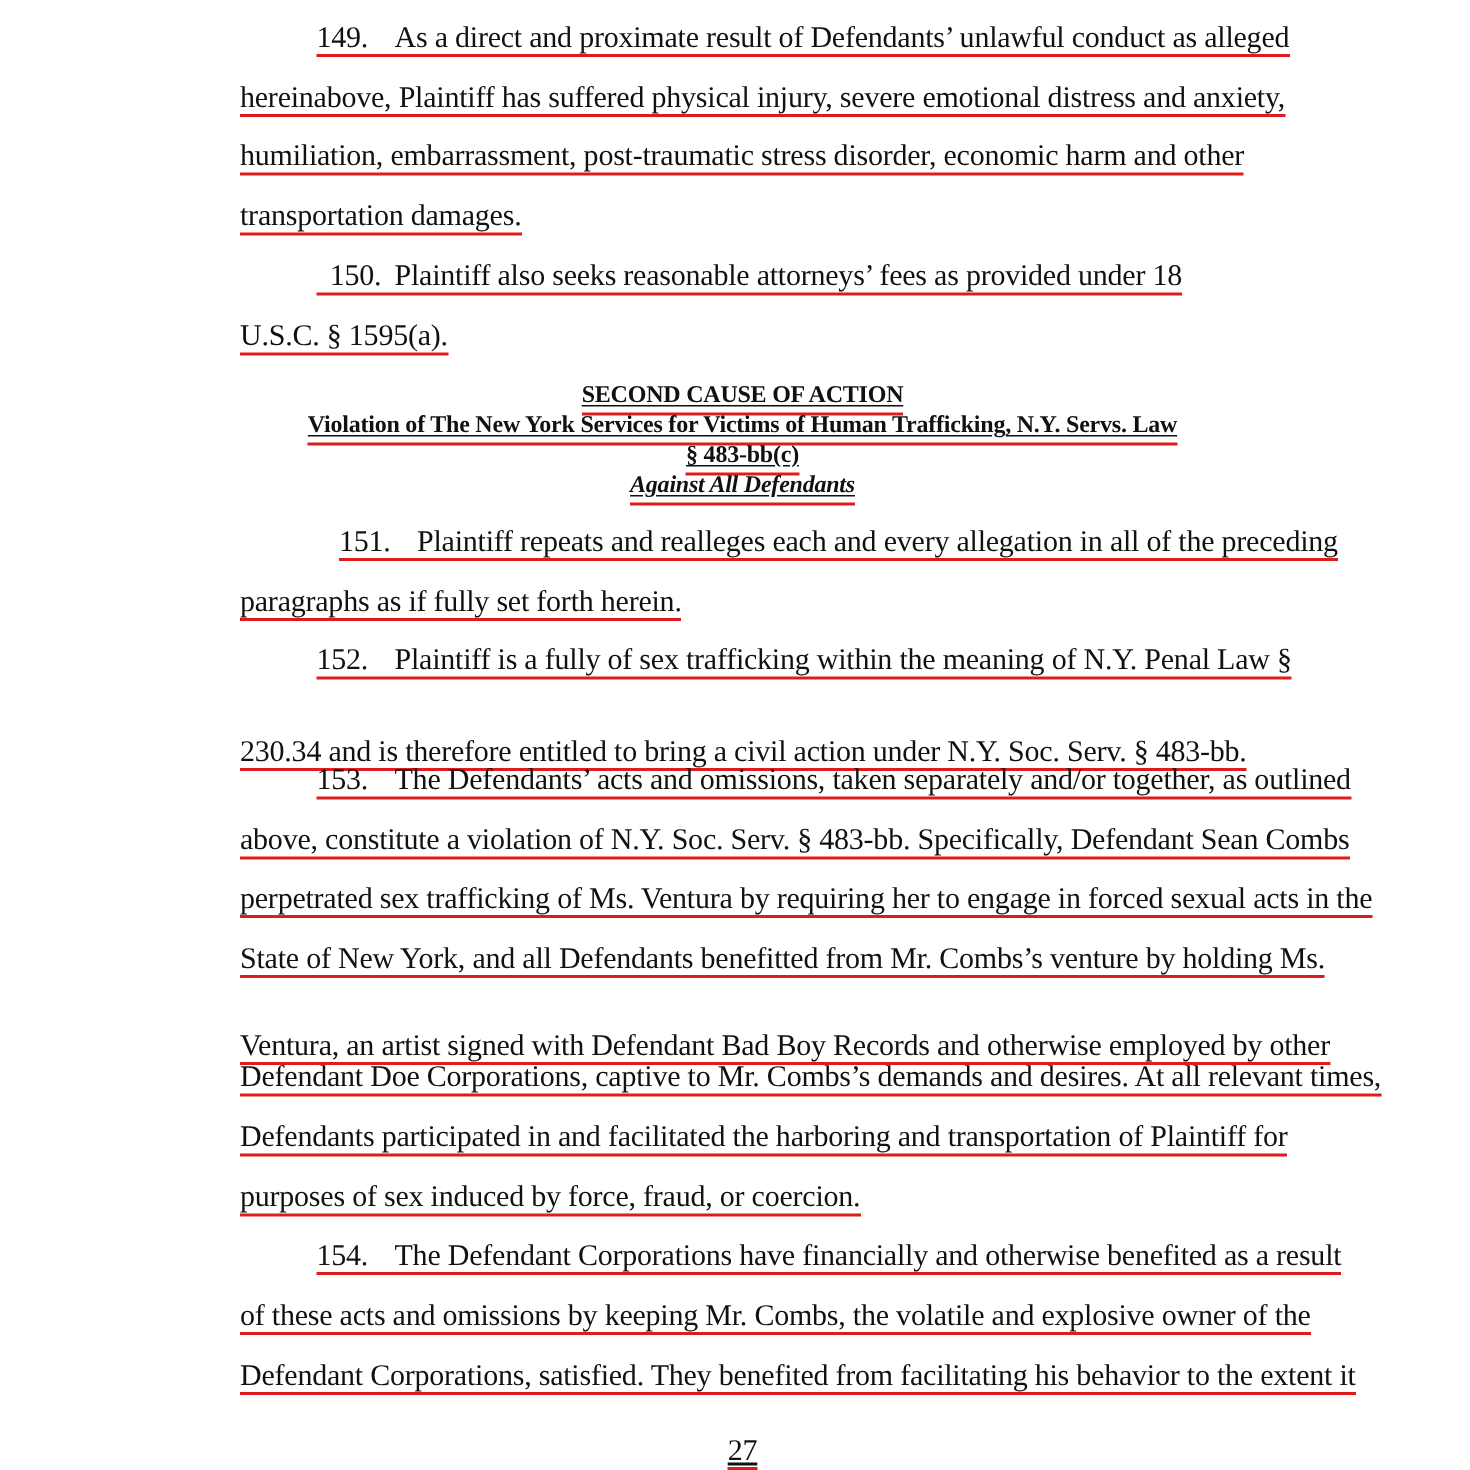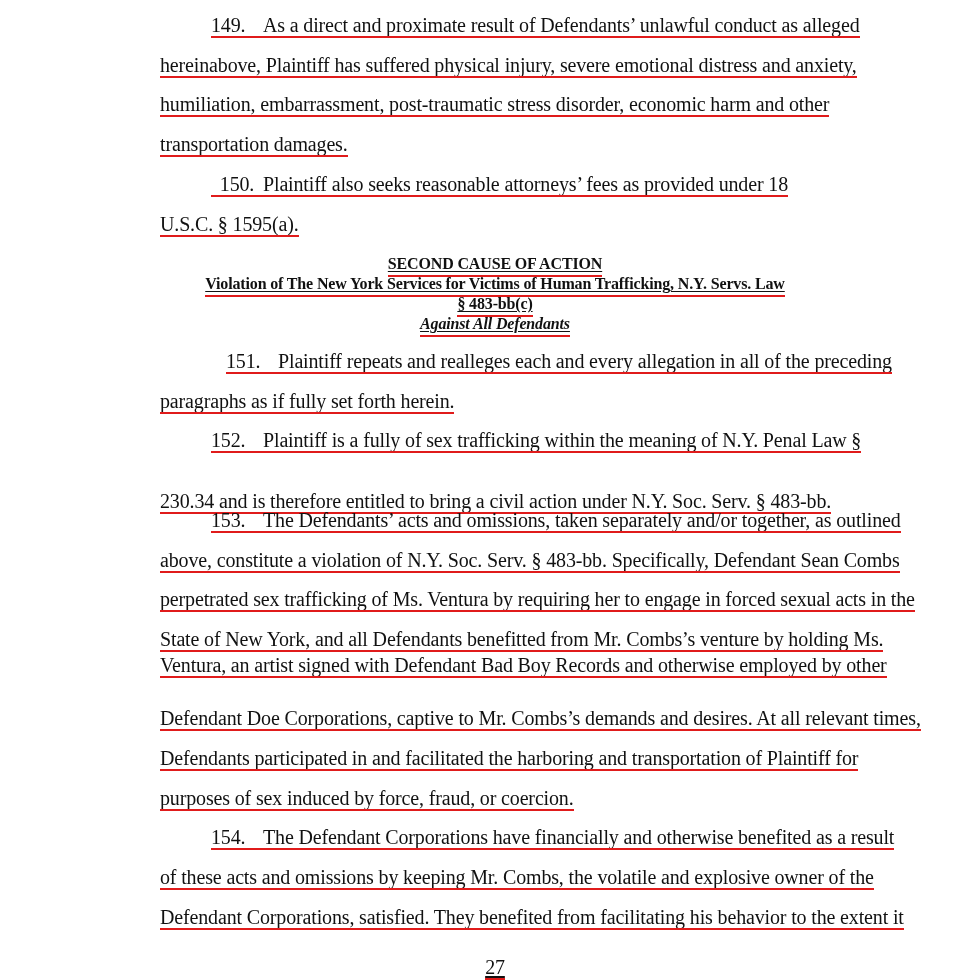--- a/index.html
+++ b/index.html
@@ -45,21 +45,21 @@
 
   <div id="bottom">
       <div class="ln" style="top: 352px; left: 226px;"><span class="t"><span class="num">151.</span><span>Plaintiff repeats and realleges each and every allegation in all of the preceding</span></span></div>
       <div class="ln" style="top: 391.7px; left: 160px; text-align: center;"><span class="t"><span>paragraphs as if fully set forth herein.</span></span></div>
       <div class="ln" style="top: 431.4px; left: 211px;"><span class="t"><span class="num">152.</span><span>Plaintiff is a fully of sex trafficking within the meaning of N.Y. Penal Law §</span></span></div>
       <div class="ln" style="top: 492px; left: 160px;"><span class="t"><span>230.34 and is therefore entitled to bring a civil action under N.Y. Soc. Serv. § 483-bb.</span></span></div>
       <div class="ln" style="top: 510.8px; left: 211px;"><span class="t"><span class="num">153.</span><span>The Defendants’ acts and omissions, taken separately and/or together, as outlined</span></span></div>
       <div class="ln" style="top: 550.5px; left: 160px;"><span class="t"><span>above, constitute a violation of N.Y. Soc. Serv. § 483-bb.  Specifically, Defendant Sean Combs</span></span></div>
       <div class="ln" style="top: 590.2px; left: 160px;"><span class="t"><span>perpetrated sex trafficking of Ms. Ventura by requiring her to engage in forced sexual acts in the</span></span></div>
       <div class="ln" style="top: 629.9px; left: 160px;"><span class="t"><span>State of New York, and all Defendants benefitted from Mr. Combs’s venture by holding Ms.</span></span></div>
-      <div class="ln" style="top: 656px; left: 160px;"><span class="t"><span>Ventura, an artist signed with Defendant Bad Boy Records and otherwise employed by other</span></span></div>
+      <div class="ln" style="top: 688px; left: 160px;"><span class="t"><span>Ventura, an artist signed with Defendant Bad Boy Records and otherwise employed by other</span></span></div>
       <div class="ln" style="top: 709.3px; left: 160px;"><span class="t"><span>Defendant Doe Corporations, captive to Mr. Combs’s demands and desires.  At all relevant times,</span></span></div>
       <div class="ln" style="top: 749px; left: 160px;"><span class="t"><span>Defendants participated in and facilitated the harboring and transportation of Plaintiff for</span></span></div>
       <div class="ln" style="top: 788.7px; left: 160px;"><span class="t"><span>purposes of sex induced by force, fraud, or coercion.</span></span></div>
       <div class="ln" style="top: 828.4px; left: 211px;"><span class="t"><span class="num">154.</span><span>The Defendant Corporations have financially and otherwise benefited as a result</span></span></div>
       <div class="ln" style="top: 868.1px; left: 160px;"><span class="t"><span>of these acts and omissions by keeping Mr. Combs, the volatile and explosive owner of the</span></span></div>
       <div class="ln" style="top: 907.8px; left: 160px;"><span class="t"><span>Defendant Corporations, satisfied.  They benefited from facilitating his behavior to the extent it</span></span></div>
     </div>
 
   <div class="ln pg" style="top:958px">
     <span class="t">27</span>

